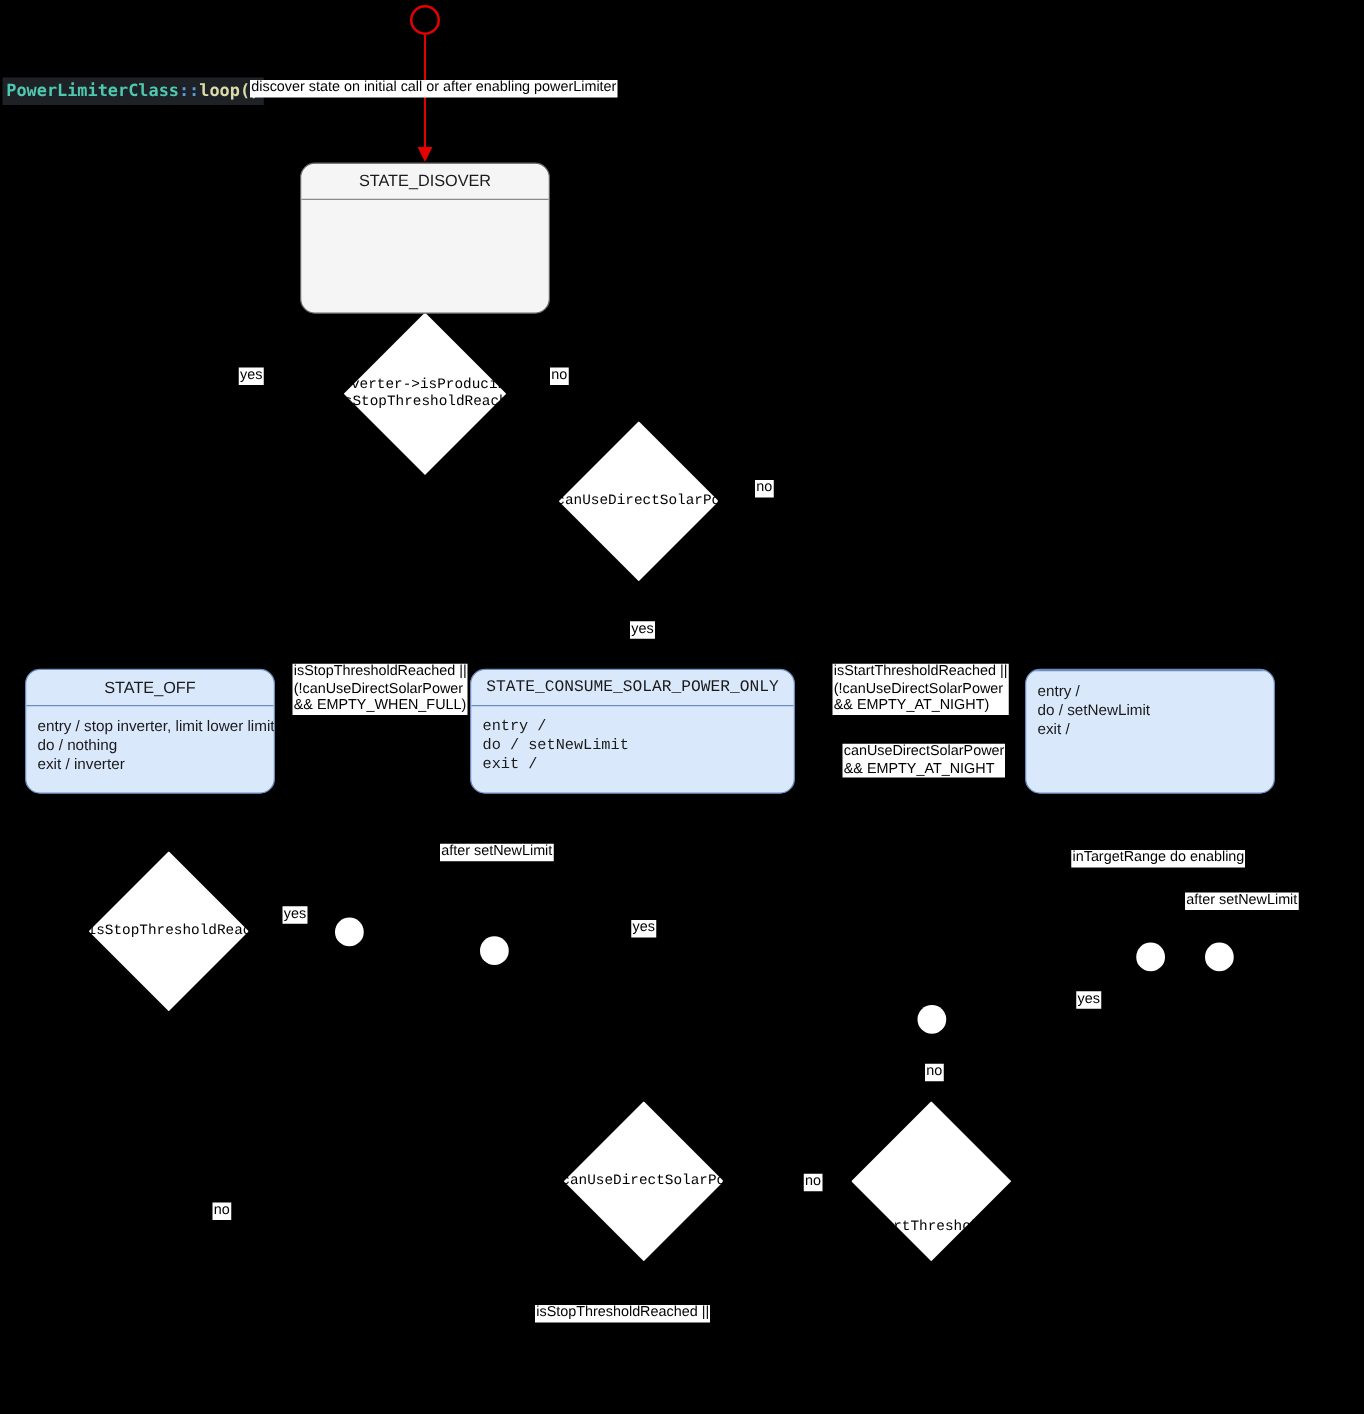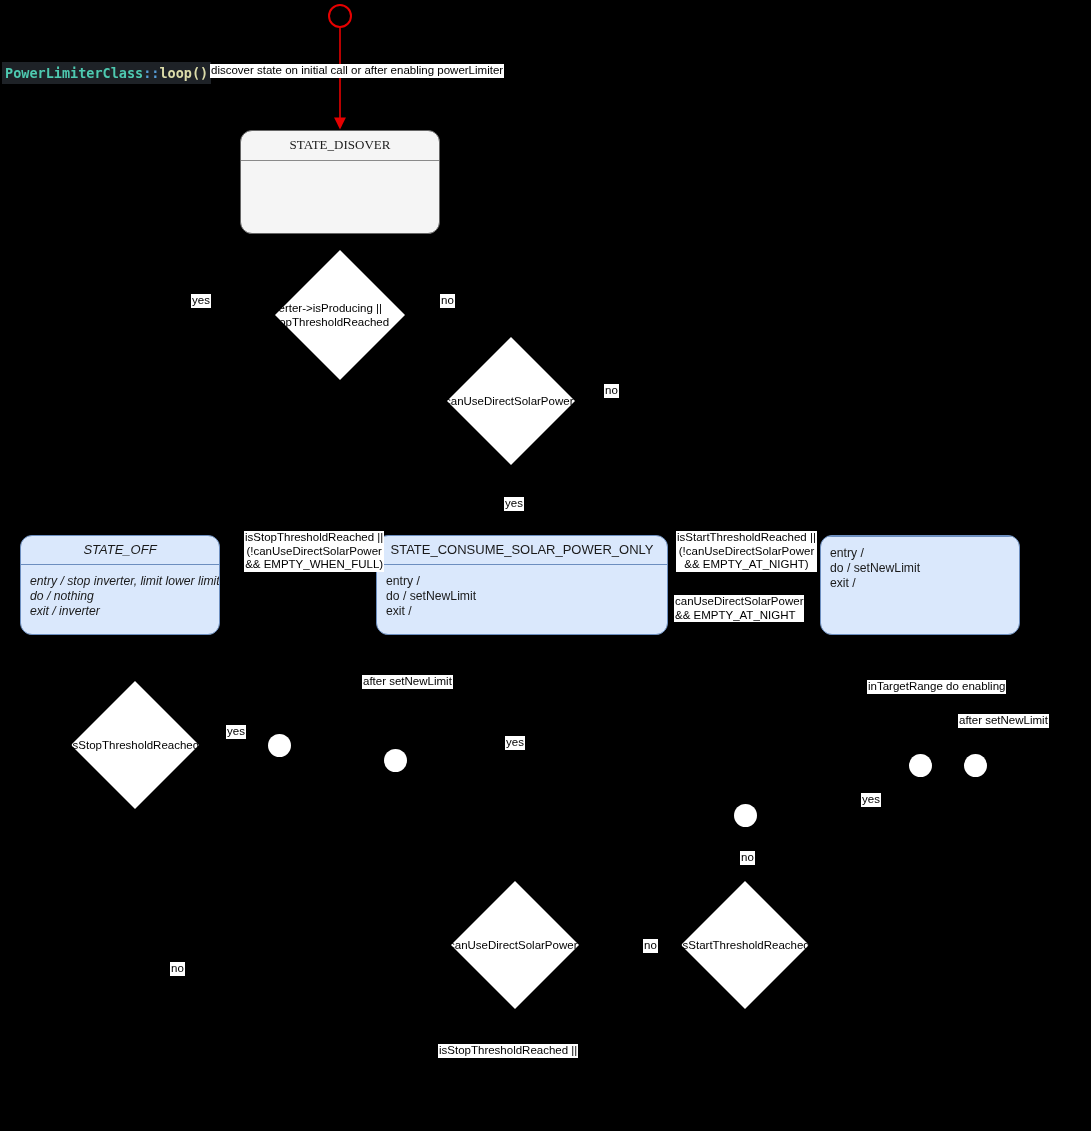--- a/index.html
+++ b/index.html
@@ -36,21 +36,21 @@
     position: absolute;
     background: #ffffff;
     color: #000000;
     font-size: 11.5px;
     line-height: 13.5px;
     white-space: pre;
     padding: 0 1px;
     text-align: left;
     z-index: 6;
   }
-  .elabel.left { text-align: center; margin-left: 10px; }
+  .elabel.left { text-align: left; }
 
   
   .state-box {
     position: absolute;
     border-radius: 12px;
     box-sizing: border-box;
     z-index: 4;
     overflow: hidden;
   }
   .state-box.plain {
@@ -90,24 +90,25 @@
     clip-path: polygon(50% 0%, 100% 50%, 50% 100%, 0% 50%);
   }
   .diamond .dtext {
     position: absolute;
     left: 50%;
     top: 50%;
     transform: translate(-50%, -50%);
     font-size: 11.5px;
     line-height: 14px;
     color: #000000;
-    text-align: left;
+    text-align: right;
     white-space: pre;
     z-index: 2;
     pointer-events: none;
+    font-family: Liberation Mono, monospace;
   }
 
   
   .circle-node {
     position: absolute;
     border-radius: 50%;
     background: #ffffff;
     z-index: 5;
   }
   .start-node {
@@ -147,53 +148,53 @@
 
     <line x1="340" y1="28" x2="340" y2="124" stroke="#e60000" stroke-width="1.6" marker-end="url(#arrRed)"></line>
   </svg>
 
   <div class="code-label" style="left:2px; top:62px;"><span class="tok-class">PowerLimiterClass</span><span class="tok-op">::</span><span class="tok-fn">loop()</span></div>
 
   <div class="start-node" style="left:328px; top:4px; width:24px; height:24px;"></div>
 
   <div class="elabel left" style="left:200px; top:64px;">discover state on initial call or after enabling powerLimiter</div>
 
-  <div class="state-box plain" style="left:240px; top:130px; width:200px; height:104px;font-family:Liberation Serif, serif;">
+  <div class="state-box plain" style="left:240px; top:130px; width:200px; height:121px;">
     <div class="state-title">STATE_DISOVER</div>
     <div class="state-divider"></div>
   </div>
 
   <div class="diamond" style="left:275px; top:250px; width:130px; height:130px;">
     <div class="shape"></div>
     <div class="dtext" style="width:160px;">!Inverter-&gt;isProducing ||
 isStopThresholdReached</div>
   </div>
   <div class="elabel" style="left:191px; top:294px;">yes</div>
   <div class="elabel" style="left:440px; top:294px;">no</div>
 
   <div class="diamond" style="left:447px; top:337px; width:128px; height:128px;">
     <div class="shape"></div>
     <div class="dtext" style="width:132px;">canUseDirectSolarPower</div>
   </div>
   <div class="elabel" style="left:604px; top:384px;">no</div>
   <div class="elabel" style="left:504px; top:497px;">yes</div>
 
-  <div class="state-box blue" style="left:20px; top:535px; width:200px; height:100px;font-style:italic;">
+  <div class="state-box blue" style="left:20px; top:535px; width:200px; height:100px;">
     <div class="state-title">STATE_OFF</div>
     <div class="state-divider"></div>
     <div class="state-body"><span>entry / stop inverter, limit lower limit</span>
 <span>do / nothing</span>
 <span>exit / inverter</span></div>
   </div>
 
   <div class="elabel left" style="left:234px; top:531px;">isStopThresholdReached ||
 (!canUseDirectSolarPower
 &amp;&amp; EMPTY_WHEN_FULL)</div>
 
-  <div class="state-box blue" style="left:376px; top:535px; width:292px; height:100px;">
+  <div class="state-box blue" style="left:376px; top:535px; width:260px; height:100px;font-family:Liberation Mono, monospace;">
     <div class="state-title">STATE_CONSUME_SOLAR_POWER_ONLY</div>
     <div class="state-divider"></div>
     <div class="state-body"><span>entry /</span>
 <span>do / setNewLimit</span>
 <span>exit /</span></div>
   </div>
 
   <div class="elabel left" style="left:666px; top:531px;">isStartThresholdReached ||
 (!canUseDirectSolarPower
 &amp;&amp; EMPTY_AT_NIGHT)</div>
@@ -227,20 +228,20 @@
   <div class="elabel" style="left:861px; top:793px;">yes</div>
   <div class="elabel" style="left:740px; top:851px;">no</div>
 
   <div class="diamond" style="left:451px; top:881px; width:128px; height:128px;">
     <div class="shape"></div>
     <div class="dtext" style="width:132px;">canUseDirectSolarPower</div>
   </div>
 
   <div class="diamond" style="left:681px; top:881px; width:128px; height:128px;">
     <div class="shape"></div>
-    <div class="dtext" style="width:130px;">isStartThresholdReached</div>
+    <div class="dtext" style="width:130px;margin-top:37px;">isStartThresholdReached</div>
   </div>
 
   <div class="elabel" style="left:643px; top:939px;">no</div>
   <div class="elabel" style="left:170px; top:962px;">no</div>
   <div class="elabel left" style="left:428px; top:1044px;">isStopThresholdReached ||</div>
 
 </div>
 
 </body></html>

